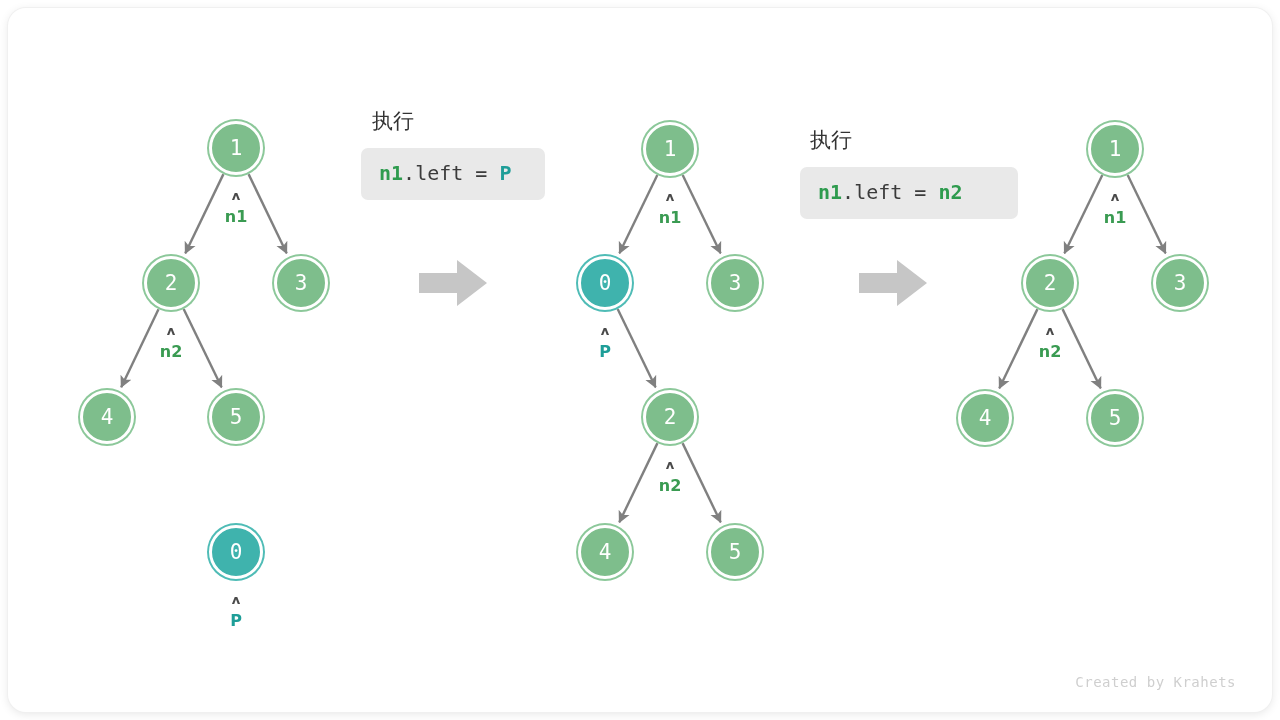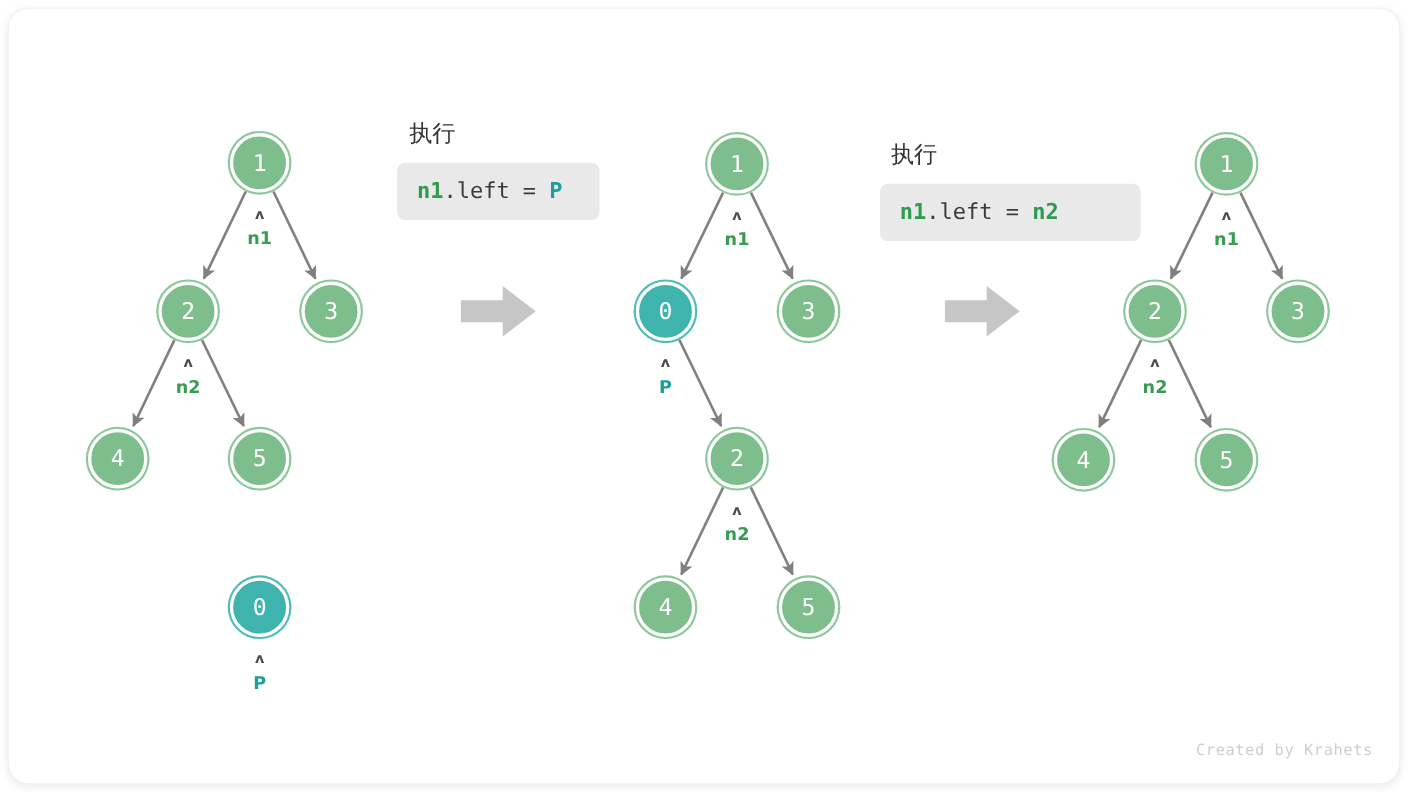--- a/index.html
+++ b/index.html
@@ -118,21 +118,21 @@
     white-space: pre;
     user-select: none;
   }
   .codebox .tok-var  { color: #2E9B4E; font-weight: 700; }
   .codebox .tok-ptr  { color: #1E9E98; font-weight: 700; }
   .codebox .tok-plain{ color: #3b3b3b; font-weight: 400; }
 
   
   #credit {
     position: absolute;
-    right: 24px;
+    right: 36px;
     bottom: 22px;
     font-family: "DejaVu Sans Mono", monospace;
     font-size: 14px;
     color: #cfcfcf;
     letter-spacing: 0.5px;
     user-select: none;
   }
 </style>
 </head>
 <body>
@@ -249,18 +249,18 @@
           <div class="caret">ʌ</div>
           <div class="pname green">n1</div>
         </div>
         <div class="ptr" style="left: 1012px; top: 317px; width: 60px;">
           <div class="caret">ʌ</div>
           <div class="pname green">n2</div>
         </div>
         <div class="step-caption" style="left: 364px; top: 100px;">执行</div>
         <div class="step-caption" style="left: 802px; top: 119px;">执行</div>
         <div class="codebox" style="left: 353px; top: 140px; width: 184px;"><div><span class="tok-var">n1</span><span class="tok-plain">.left = </span><span class="tok-ptr">P</span></div></div>
-        <div class="codebox" style="left: 792px; top: 159px; width: 237px;"><div><span class="tok-var">n1</span><span class="tok-plain">.left = </span><span class="tok-var">n2</span></div></div>
+        <div class="codebox" style="left: 792px; top: 159px; width: 218px;"><div><span class="tok-var">n1</span><span class="tok-plain">.left = </span><span class="tok-var">n2</span></div></div>
       </div>
 
     <div id="credit">Created by Krahets</div>
   </div>
 </div>
 
 </body></html>

